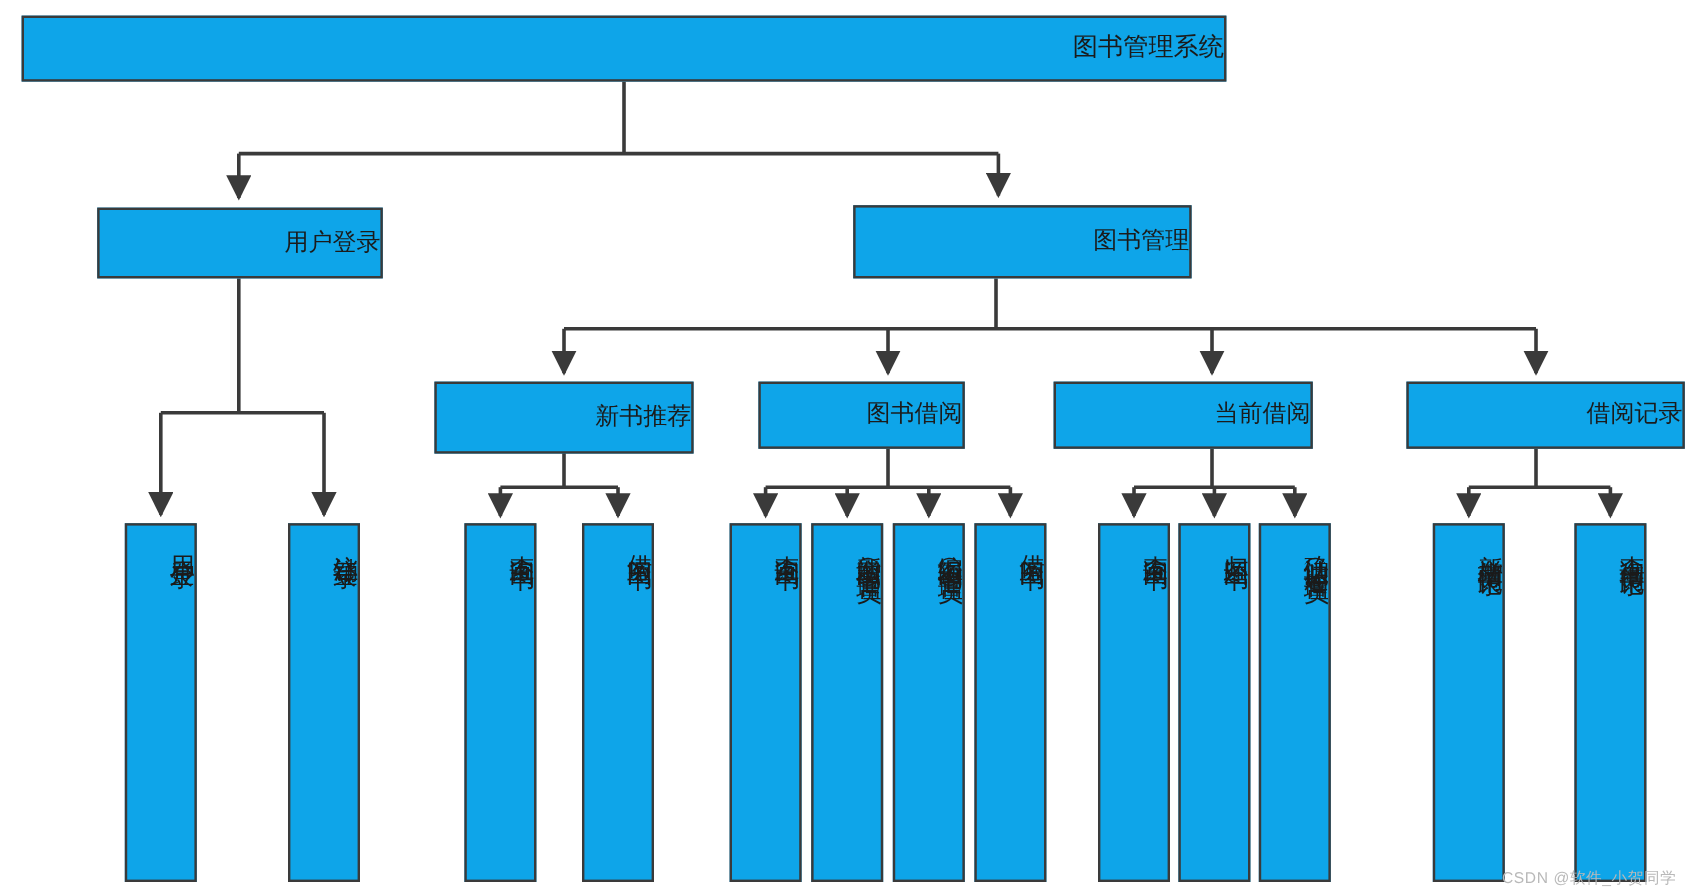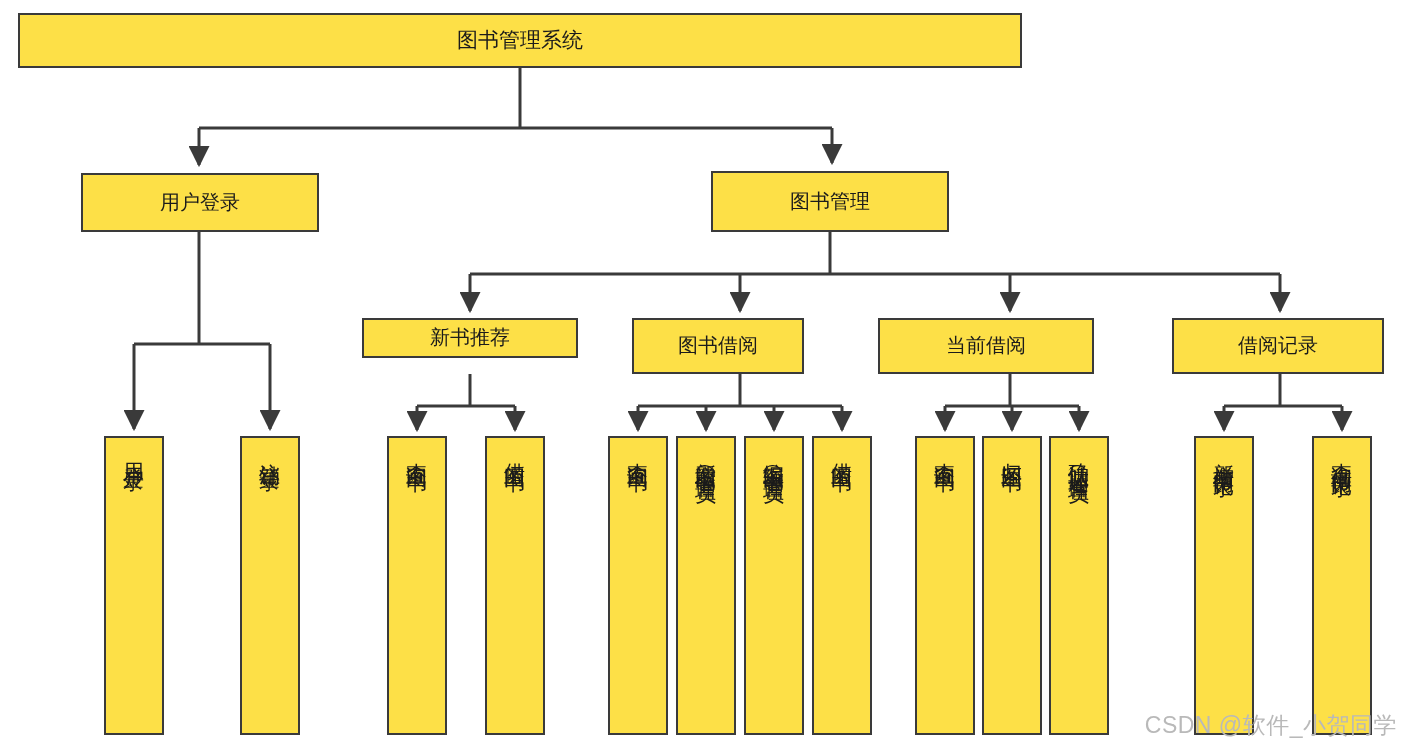--- a/index.html
+++ b/index.html
@@ -20,24 +20,24 @@
     left: 0;
     top: 0;
     width: 1405px;
     height: 747px;
     pointer-events: none;
   }
   .node {
     position: absolute;
     box-sizing: border-box;
     border: 2px solid #3a3a3a;
-    background: #fde047;
+    background: #0ea5e9;
     display: flex;
     align-items: center;
-    justify-content: center;
+    justify-content: flex-end;
     color: #1b1b1b;
   }
   .node .lbl {
     display: block;
     text-align: center;
     line-height: 1.06;
     white-space: nowrap;
   }
   
   .node.horiz .lbl {
@@ -56,21 +56,21 @@
     text-orientation: upright;
     font-size: 21px;
     letter-spacing: 3px;
     line-height: 1;
   }
   .node.vert.wide .lbl { font-size: 21px; }
   #watermark {
     position: absolute;
     right: 8px;
     bottom: 6px;
-    font-size: 23px;
+    font-size: 13px;
     color: #b9b9b9;
     letter-spacing: 0.5px;
     white-space: nowrap;
     font-family: "Liberation Sans", "DejaVu Sans", sans-serif;
   }
 </style>
 </head>
 <body>
 
 <div id="canvas">
@@ -126,34 +126,34 @@
     </g>
   </svg>
 
   <div class="node horiz root" style="left:18px; top:13px; width:1004px; height:55px;">
     <span class="lbl">图书管理系统</span>
   </div>
 
   <div class="node horiz lvl2" style="left:81px; top:173px; width:238px; height:59px;">
     <span class="lbl">用户登录</span>
   </div>
-  <div class="node horiz lvl2" style="left:711px; top:171px; width:238px; height:61px;font-family:Liberation Serif, serif;">
+  <div class="node horiz lvl2" style="left:711px; top:171px; width:282px; height:61px;font-family:Liberation Serif, serif;">
     <span class="lbl">图书管理</span>
   </div>
 
-  <div class="node horiz lvl3" style="left:362px; top:318px; width:216px; height:40px;">
+  <div class="node horiz lvl3" style="left:362px; top:318px; width:216px; height:60px;">
     <span class="lbl">新书推荐</span>
   </div>
   <div class="node horiz lvl3" style="left:632px; top:318px; width:172px; height:56px;">
     <span class="lbl">图书借阅</span>
   </div>
   <div class="node horiz lvl3" style="left:878px; top:318px; width:216px; height:56px;">
     <span class="lbl">当前借阅</span>
   </div>
-  <div class="node horiz lvl3" style="left:1172px; top:318px; width:212px; height:56px;">
+  <div class="node horiz lvl3" style="left:1172px; top:318px; width:232px; height:56px;">
     <span class="lbl">借阅记录</span>
   </div>
 
   <div class="node vert" style="left:104px; top:436px; width:60px; height:299px;">
     <span class="lbl">用户登录</span>
   </div>
   <div class="node vert" style="left:240px; top:436px; width:60px; height:299px;">
     <span class="lbl">注销登录</span>
   </div>
 

